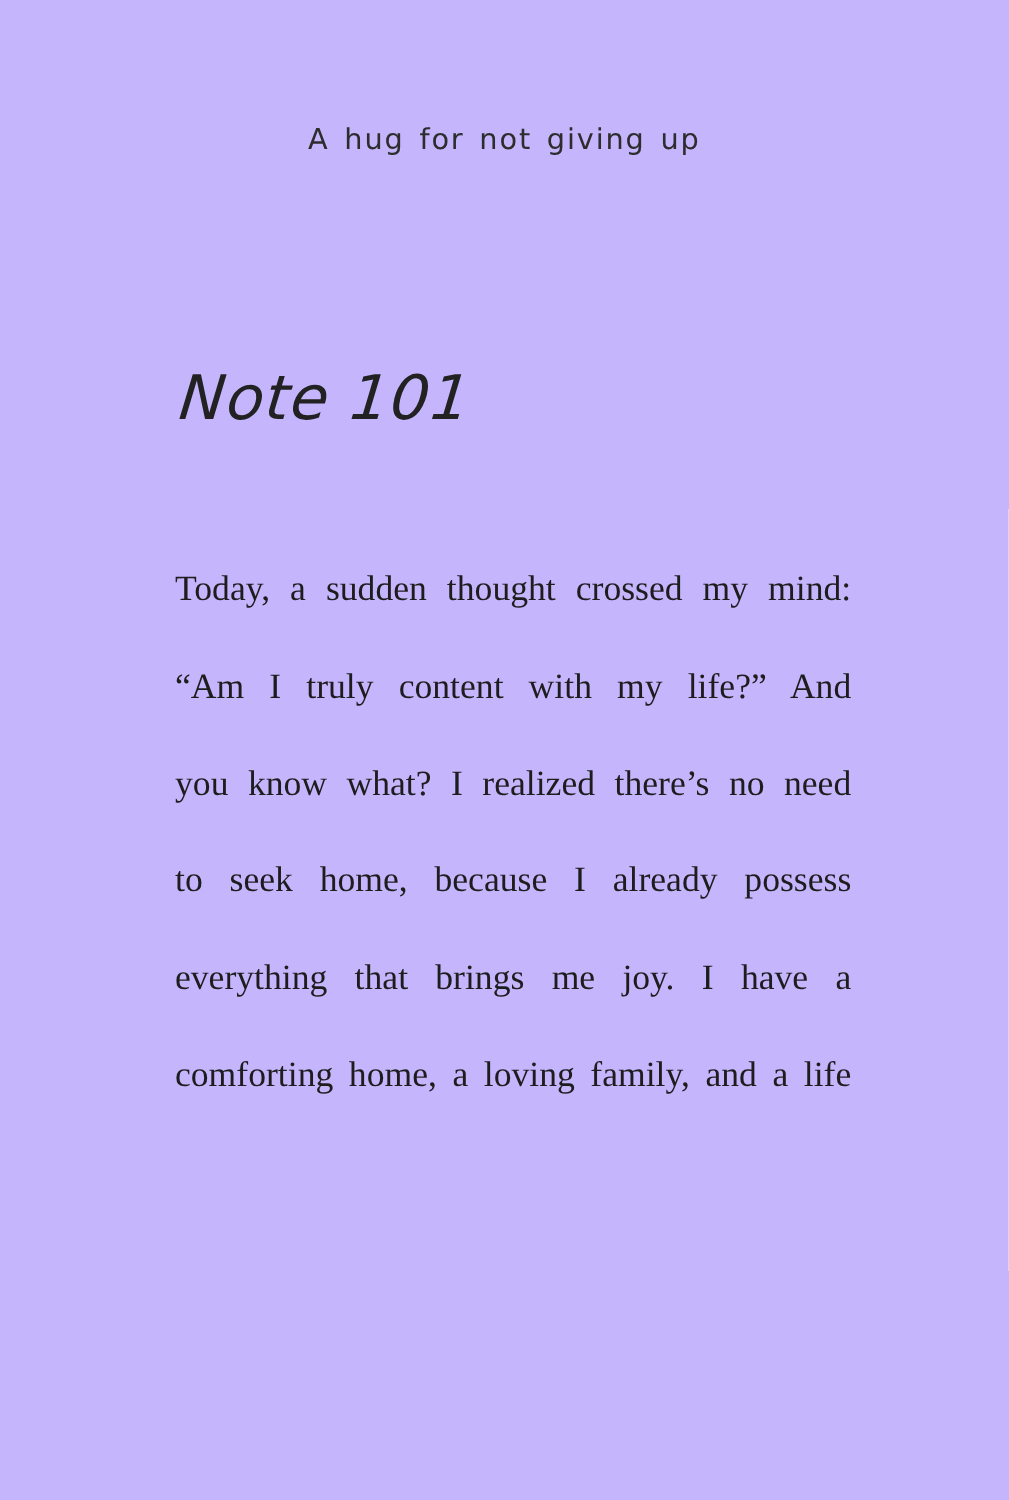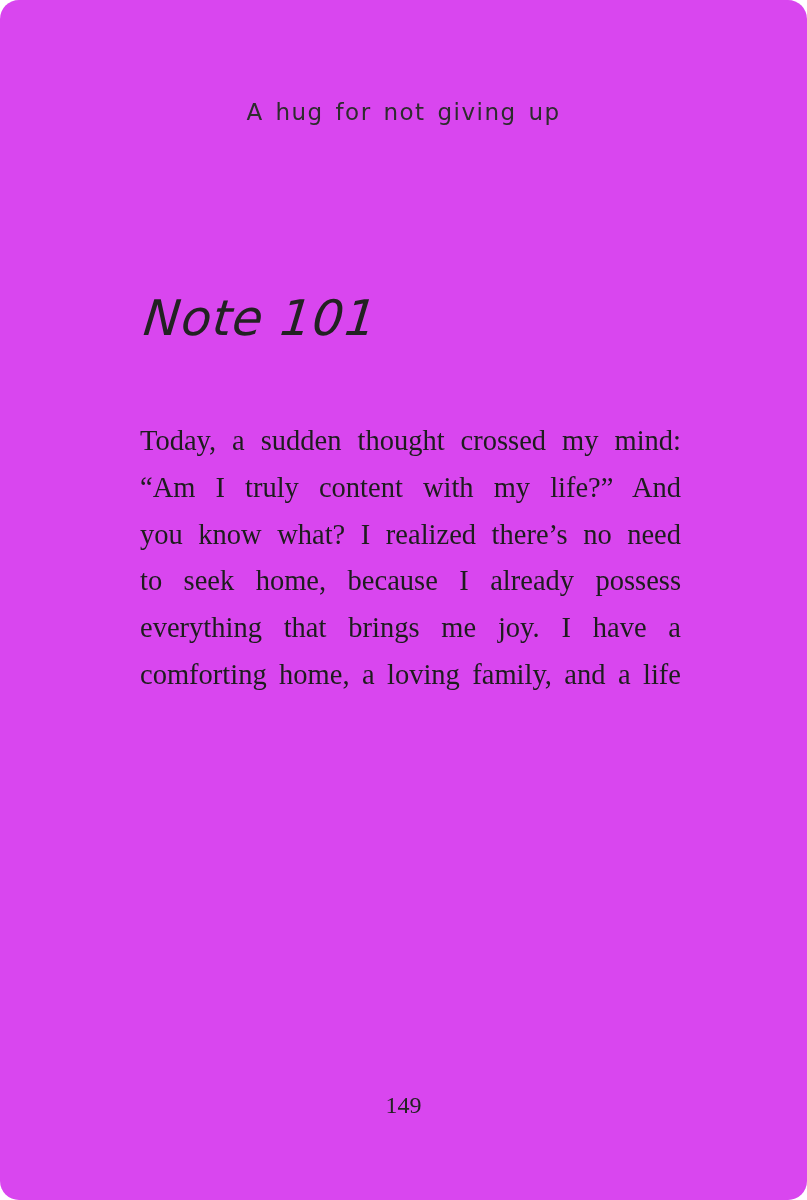--- a/index.html
+++ b/index.html
@@ -7,23 +7,22 @@
   html, body {
     width: 807px;
     height: 1200px;
     background: #ffffff;
   }
 
   .page {
     position: relative;
     width: 807px;
     height: 1200px;
-    background: #d946ef;
+    background: #c4b5fd;
     overflow: hidden;
-    border-radius: 19px;
   }
 
   
   .running-head {
     position: absolute;
     top: 99px;
     left: 0;
     width: 100%;
     text-align: center;
     font-family: "DejaVu Sans", sans-serif;
@@ -58,20 +57,21 @@
     font-size: 28.5px;
     color: #1d1d1d;
   }
 
   .par-line {
     height: 46.8px;
     line-height: 46.8px;
     text-align: justify;
     text-align-last: justify;
     overflow: hidden;
+    margin-top: 31px;
   }
 
   
   .page-number {
     position: absolute;
     top: 1092px;
     left: 0;
     width: 100%;
     text-align: center;
     font-family: "Liberation Serif", "DejaVu Serif", serif;
@@ -90,15 +90,14 @@
 
   <div class="note-paragraph">
     <div class="par-line">Today, a sudden thought crossed my mind:</div>
     <div class="par-line">“Am I truly content with my life?” And</div>
     <div class="par-line">you know what? I realized there’s no need</div>
     <div class="par-line">to seek home, because I already possess</div>
     <div class="par-line">everything that brings me joy. I have a</div>
     <div class="par-line">comforting home, a loving family, and a life</div>
   </div>
 
-  <div class="page-number">149</div>
 
 </div>
 
 </body></html>

